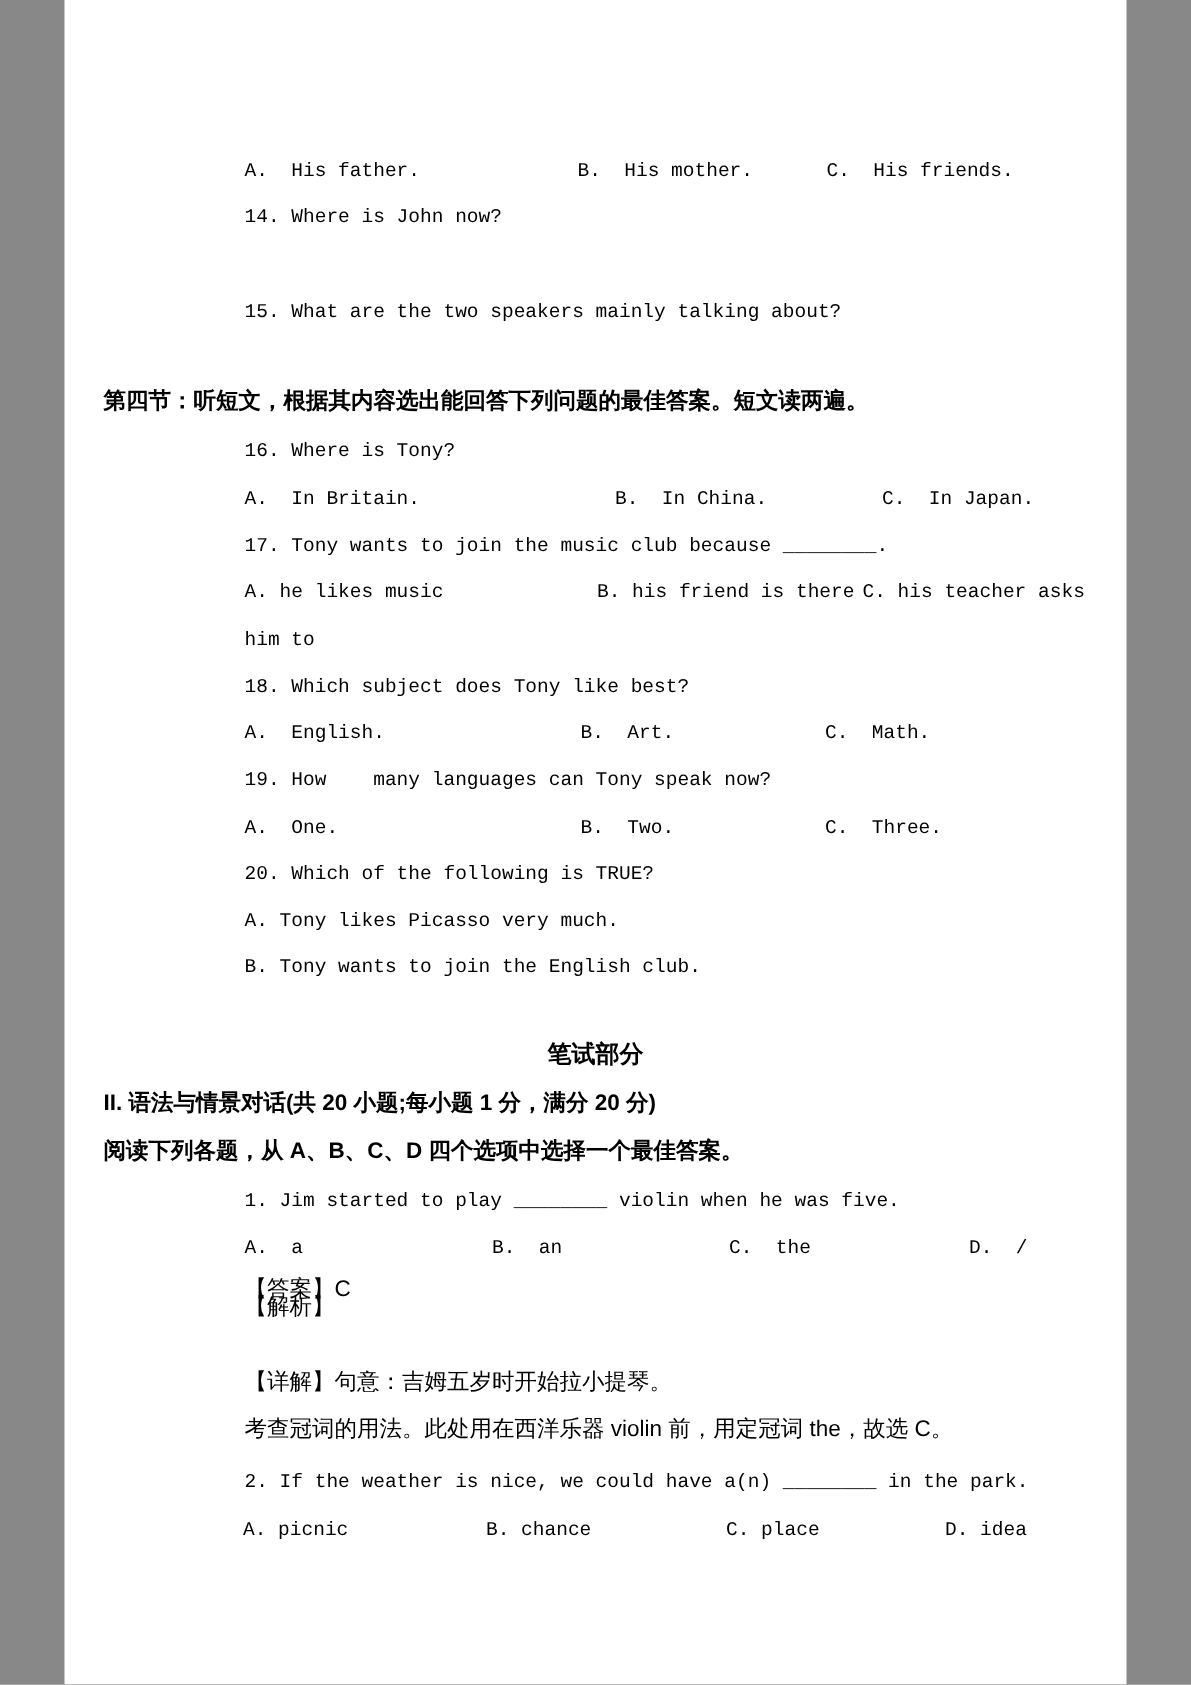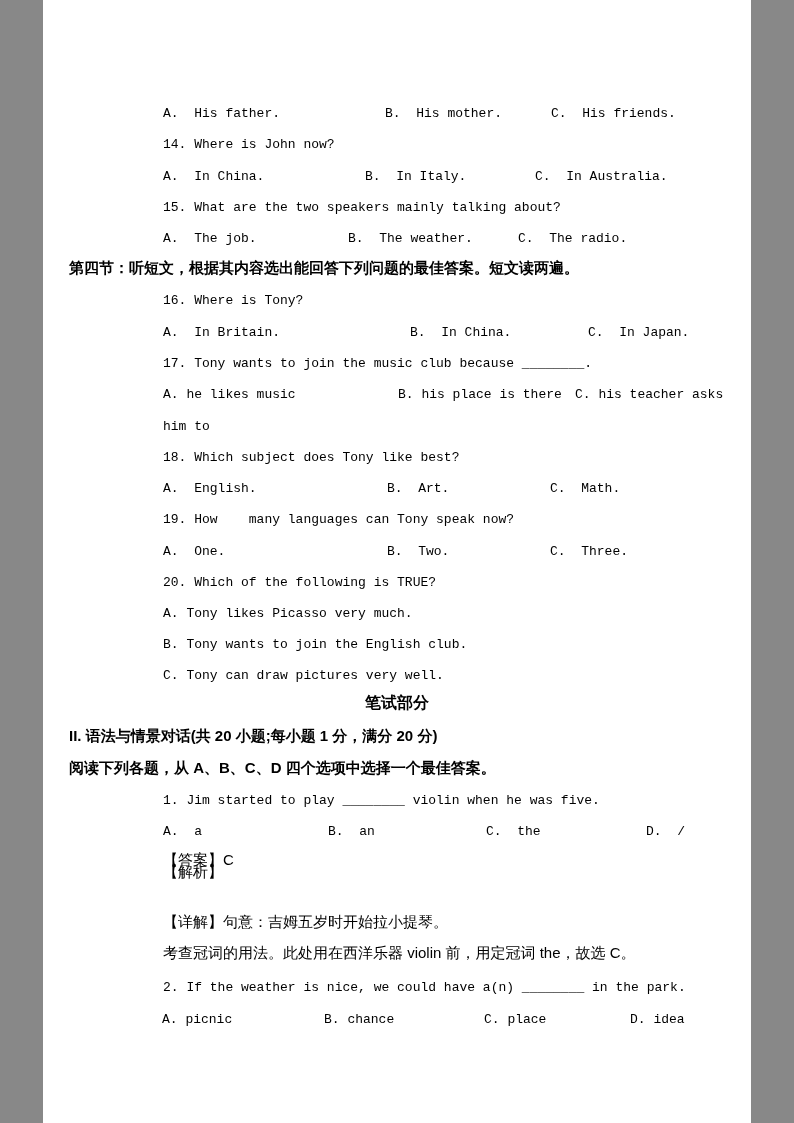--- a/index.html
+++ b/index.html
@@ -39,46 +39,36 @@
 
 <div class="page">
 
   <div class="line" style="top:104px">
     <span class="seg" style="left:120px">A.  His father.</span>
     <span class="seg" style="left:342px">B.  His mother.</span>
     <span class="seg" style="left:508px">C.  His friends.</span>
   </div>
 
   <div class="line indent" style="top:135px">14. Where is John now?</div>
-  <div class="line" style="top:167px">
-    <span class="seg" style="left:120px">A.  In China.</span>
-    <span class="seg" style="left:322px">B.  In Italy.</span>
-    <span class="seg" style="left:492px">C.  In Australia.</span>
-  </div>
 
   <div class="line indent" style="top:198px">15. What are the two speakers mainly talking about?</div>
-  <div class="line" style="top:229px">
-    <span class="seg" style="left:120px">A.  The job.</span>
-    <span class="seg" style="left:305px">B.  The weather.</span>
-    <span class="seg" style="left:475px">C.  The radio.</span>
-  </div>
 
   <div class="line indent cn bold" style="top:258px">第四节：听短文，根据其内容选出能回答下列问题的最佳答案。短文读两遍。</div>
 
   <div class="line indent" style="top:291px">16. Where is Tony?</div>
   <div class="line" style="top:323px">
     <span class="seg" style="left:120px">A.  In Britain.</span>
     <span class="seg" style="left:367px">B.  In China.</span>
     <span class="seg" style="left:545px">C.  In Japan.</span>
   </div>
 
   <div class="line indent" style="top:354px">17. Tony wants to join the music club because ________.</div>
   <div class="line" style="top:385px">
     <span class="seg" style="left:120px">A. he likes music</span>
-    <span class="seg" style="left:355px">B. his place is there</span>
+    <span class="seg" style="left:355px">B. his friend is there</span>
     <span class="seg" style="left:532px">C. his teacher asks</span>
   </div>
   <div class="line indent" style="top:417px">him to</div>
 
   <div class="line indent" style="top:448px">18. Which subject does Tony like best?</div>
   <div class="line" style="top:479px">
     <span class="seg" style="left:120px">A.  English.</span>
     <span class="seg" style="left:344px">B.  Art.</span>
     <span class="seg" style="left:507px">C.  Math.</span>
   </div>
@@ -86,21 +76,20 @@
   <div class="line indent" style="top:510px">19. How    many languages can Tony speak now?</div>
   <div class="line" style="top:542px">
     <span class="seg" style="left:120px">A.  One.</span>
     <span class="seg" style="left:344px">B.  Two.</span>
     <span class="seg" style="left:507px">C.  Three.</span>
   </div>
 
   <div class="line indent" style="top:573px">20. Which of the following is TRUE?</div>
   <div class="line indent" style="top:604px">A. Tony likes Picasso very much.</div>
   <div class="line indent" style="top:635px">B. Tony wants to join the English club.</div>
-  <div class="line indent" style="top:666px">C. Tony can draw pictures very well.</div>
 
   <div class="line cn bold center title" style="top:694px">笔试部分</div>
   <div class="line indent cn bold" style="top:726px">II. 语法与情景对话(共 20 小题;每小题 1 分，满分 20 分)</div>
   <div class="line indent cn bold" style="top:758px">阅读下列各题，从 A、B、C、D 四个选项中选择一个最佳答案。</div>
 
   <div class="line indent" style="top:791px">1. Jim started to play ________ violin when he was five.</div>
   <div class="line" style="top:822px">
     <span class="seg" style="left:120px">A.  a</span>
     <span class="seg" style="left:285px">B.  an</span>
     <span class="seg" style="left:443px">C.  the</span>

